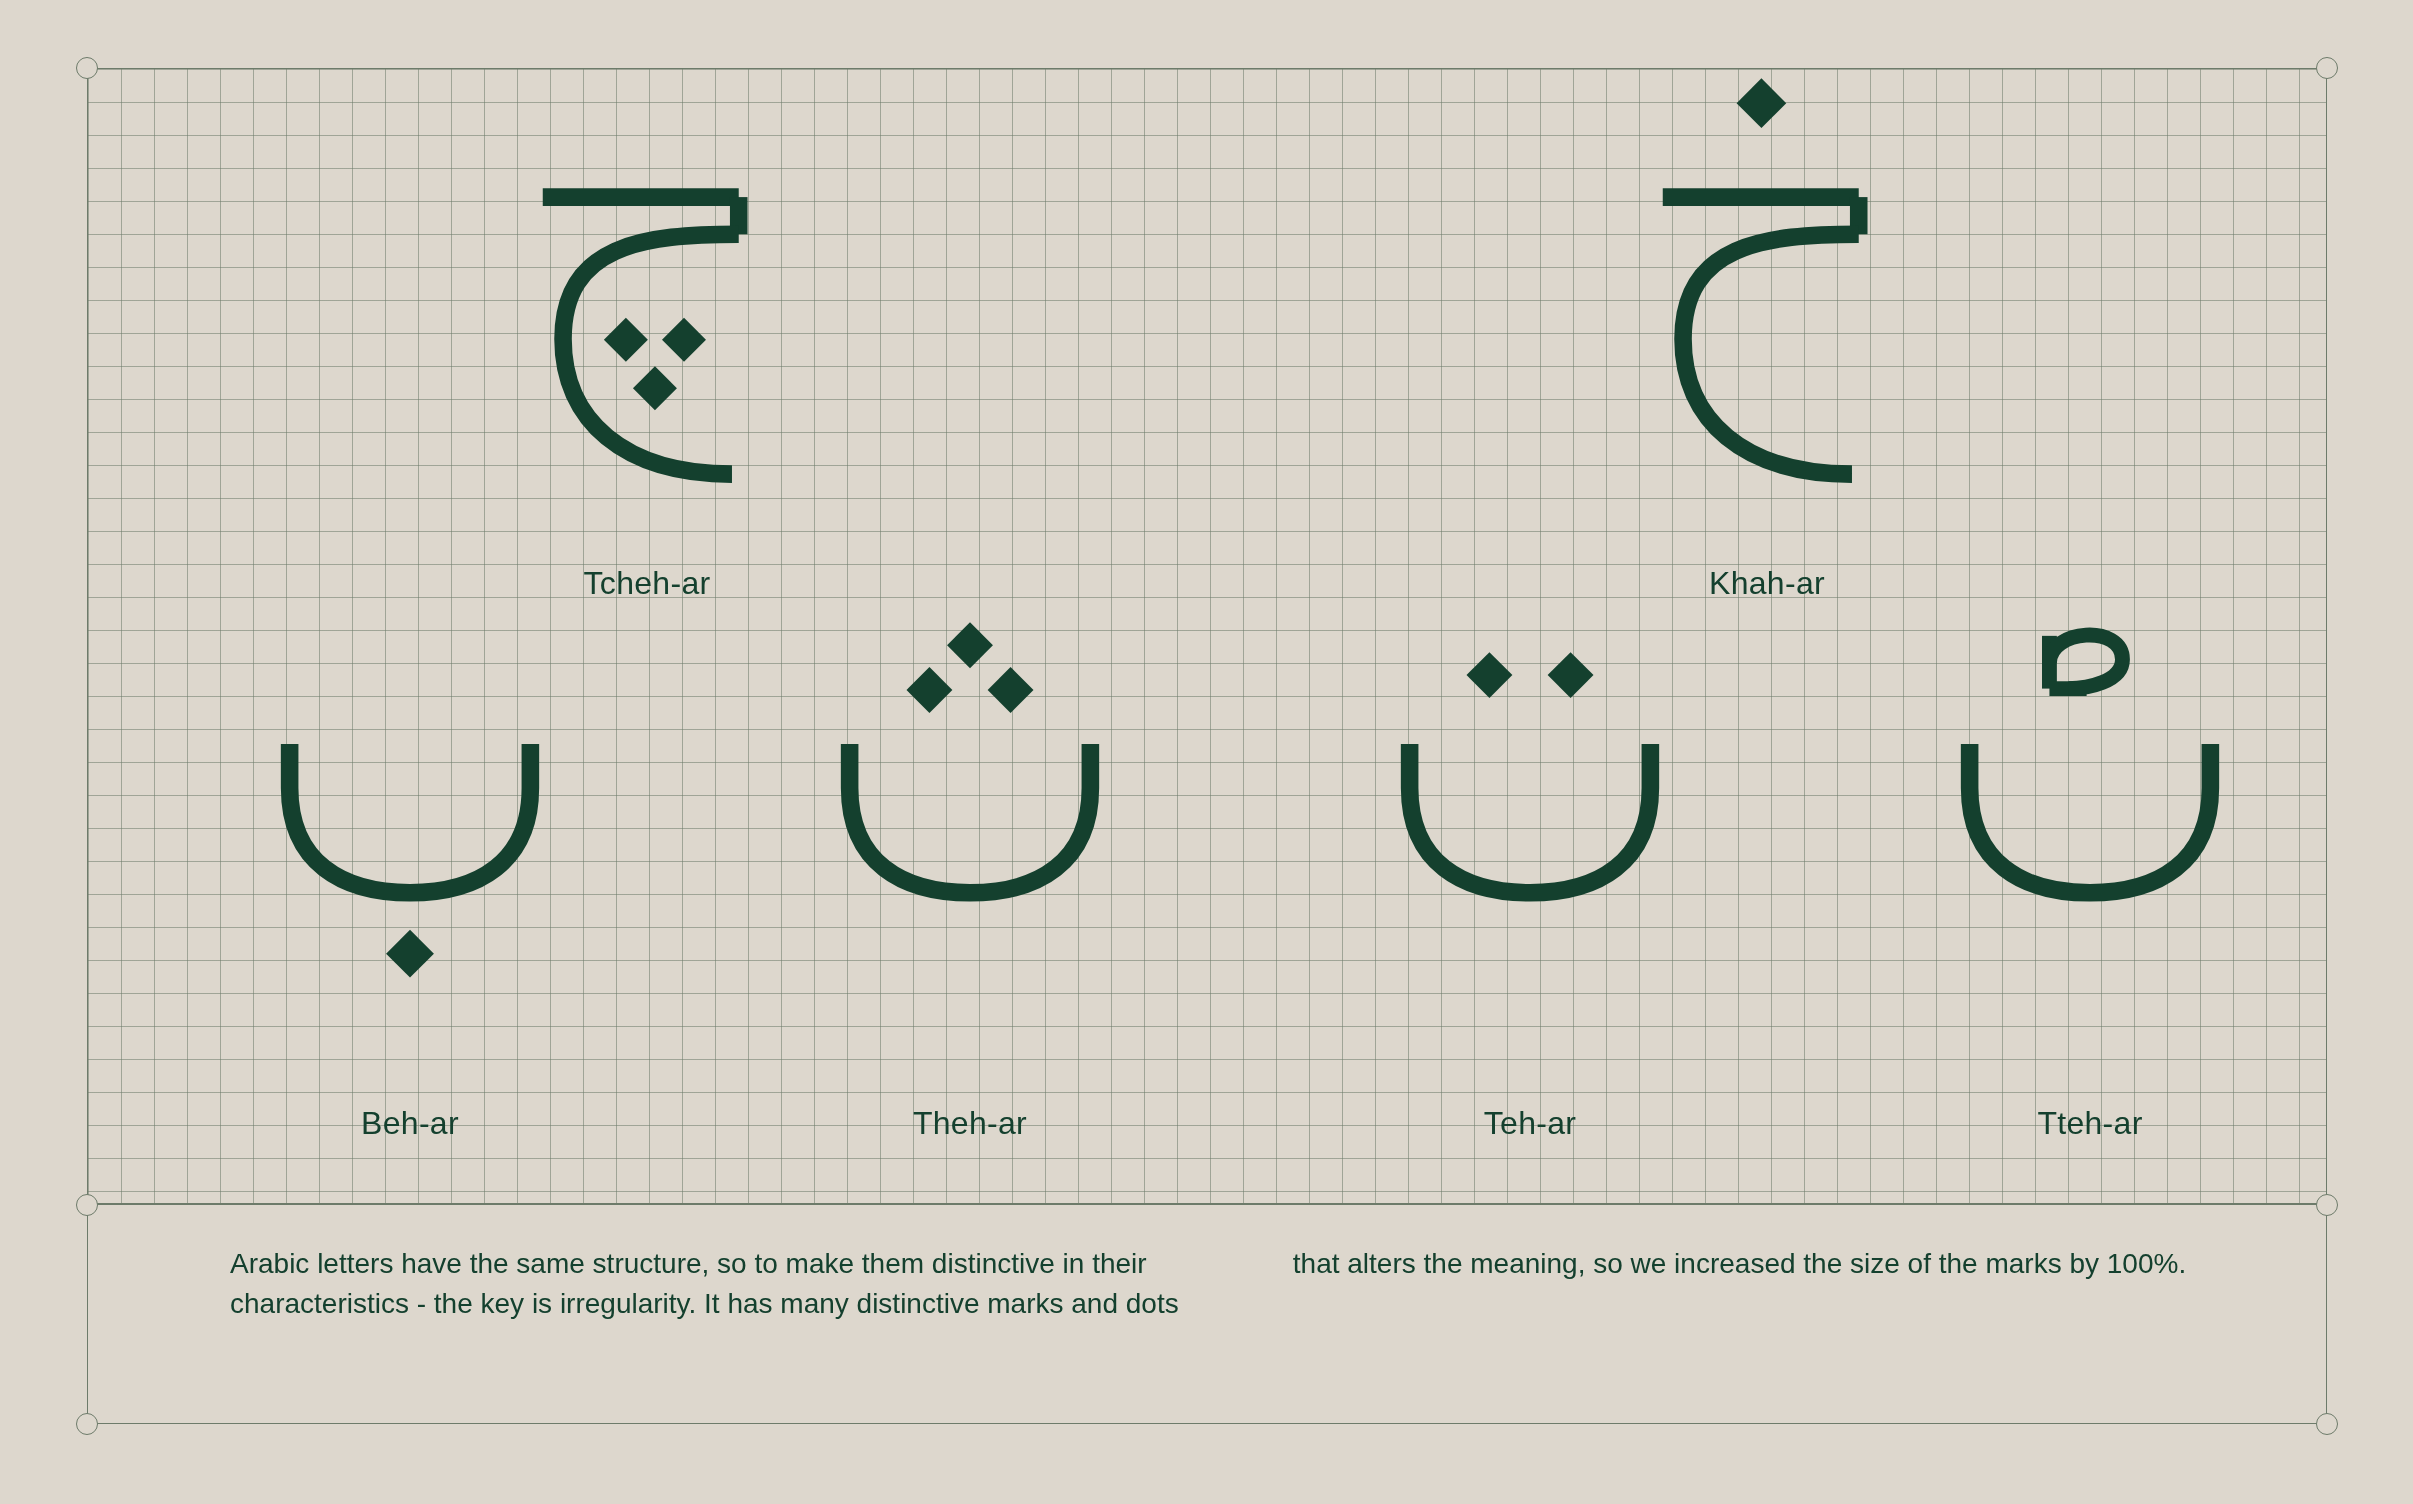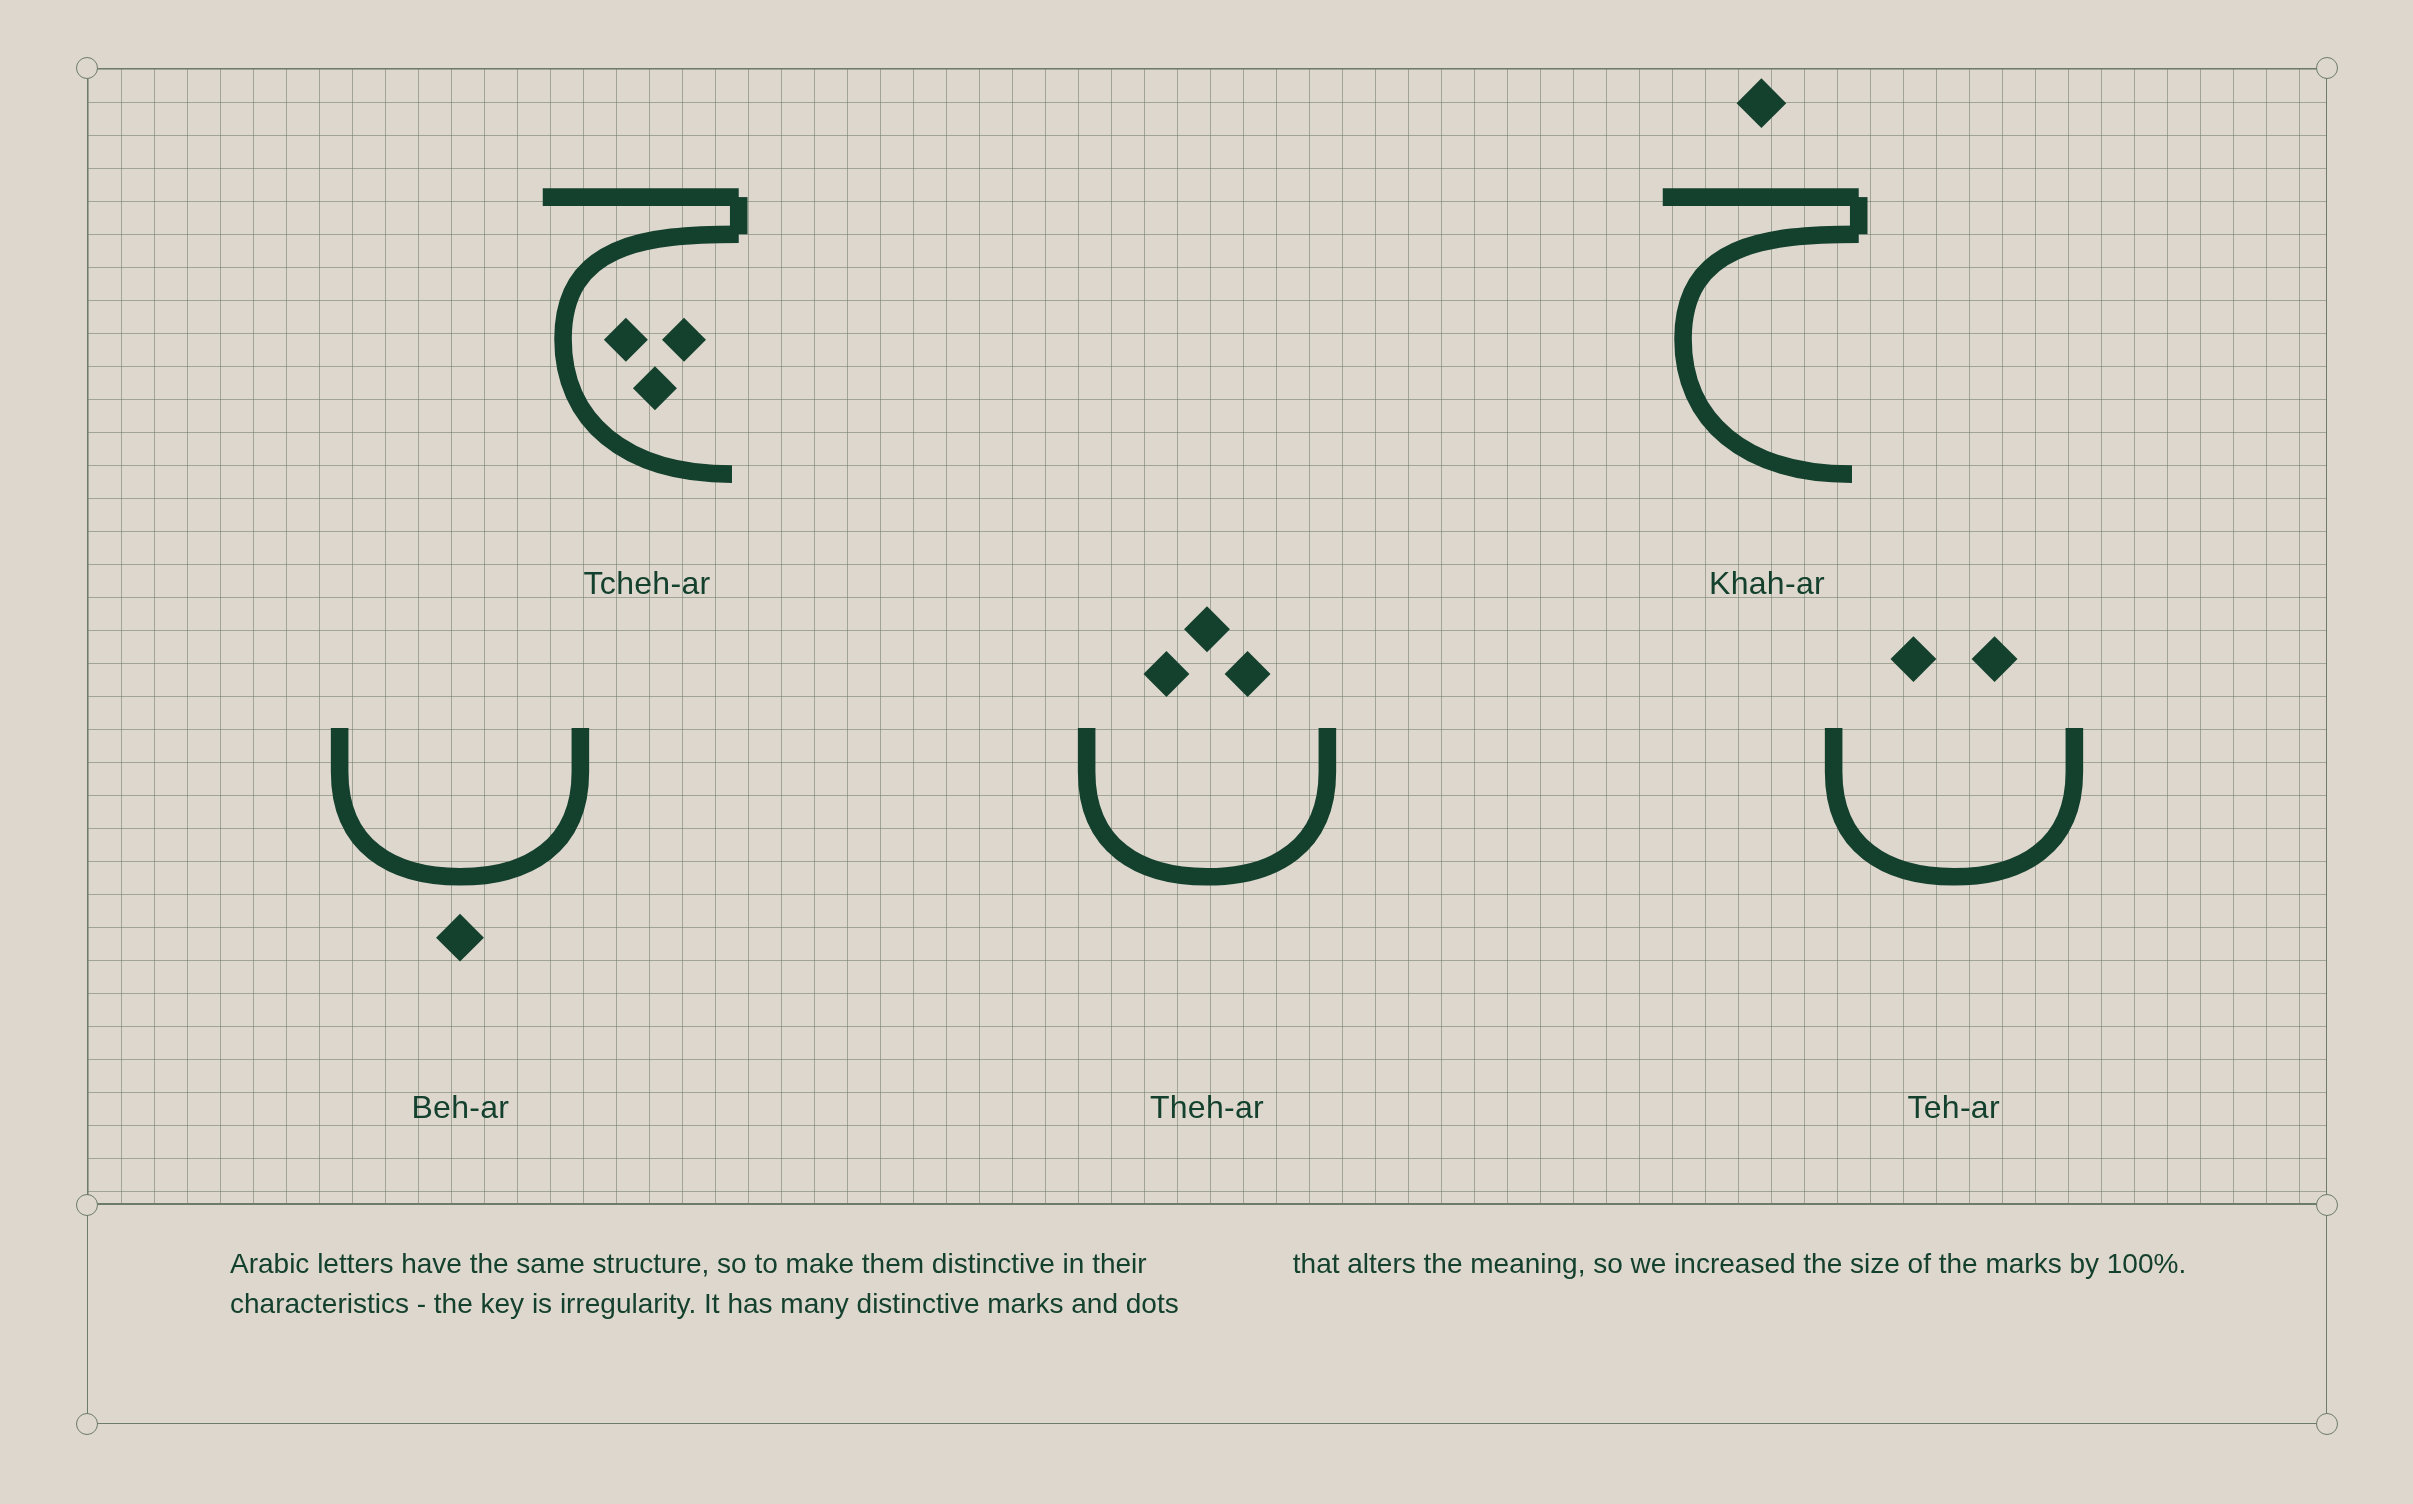--- a/index.html
+++ b/index.html
@@ -55,21 +55,21 @@
   .corner.br { left: 2316px; top: 1413px; }
 
   
   .glyph-row {
     position: absolute;
     left: 87px;
     width: 2240px;
     display: flex;
   }
   .row-1 { top: 122px; height: 527px; }
-  .row-2 { top: 653px; height: 473px; }
+  .row-2 { top: 669px; height: 473px; padding-left: 43px; }
 
   .glyph-cell {
     flex: 1 1 0;
     position: relative;
     display: flex;
     flex-direction: column;
     align-items: center;
     justify-content: flex-start;
   }
 
@@ -215,20 +215,35 @@
             <rect x="246" y="-86" width="48" height="48" transform="rotate(45 270 -62)"></rect>
           </g>
           <g fill="none" stroke="#14402e" stroke-width="26" stroke-linecap="butt">
             <path d="M32 40 V105 C32 215 110 260 210 260 C310 260 388 215 388 105 V40"></path>
           </g>
         </svg>
       </div>
       <div class="glyph-label">Teh-ar</div>
     </div>
 
+    <div class="glyph-cell">
+      <div class="glyph-art">
+        <svg width="284" height="284" viewBox="0 0 420 420" aria-hidden="true">
+          <g fill="none" stroke="#14402e" stroke-width="22" stroke-linecap="butt">
+            <path d="M150 -120 V-42"></path>
+            <path d="M150 -42 H205"></path>
+            <path d="M150 -80 C150 -130 258 -138 258 -85 C258 -52 206 -42 178 -42" fill="none"></path>
+          </g>
+          <g fill="none" stroke="#14402e" stroke-width="26" stroke-linecap="butt">
+            <path d="M32 40 V105 C32 215 110 260 210 260 C310 260 388 215 388 105 V40"></path>
+          </g>
+        </svg>
+      </div>
+      <div class="glyph-label">Tteh-ar</div>
+    </div>
   </div>
 
   <div class="caption-panel">
     <div class="caption-inner">
       <div class="caption-col left">Arabic letters have the same structure, so to make them distinctive in their characteristics - the key is irregularity. It has many distinctive marks and dots</div>
       <div class="caption-col right">that alters the meaning, so we increased the size of the marks by 100%.</div>
     </div>
   </div>
 
 </div>

